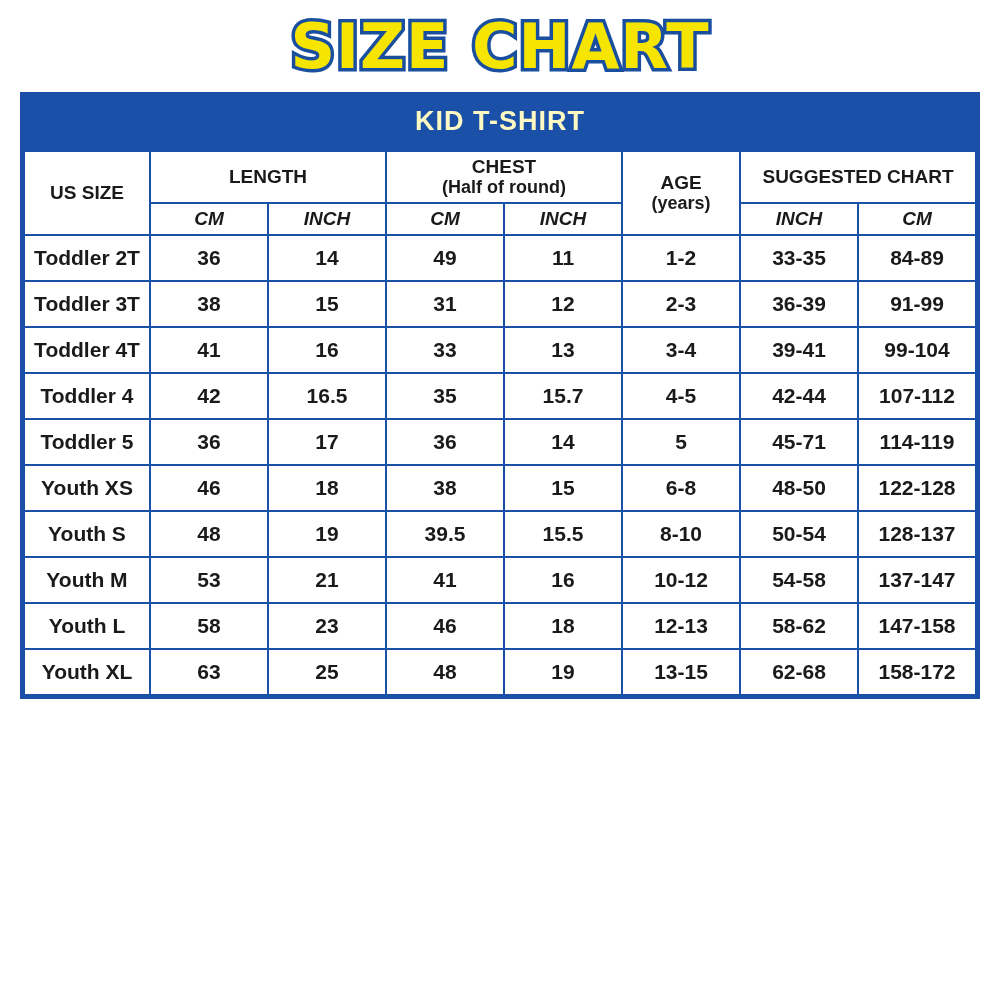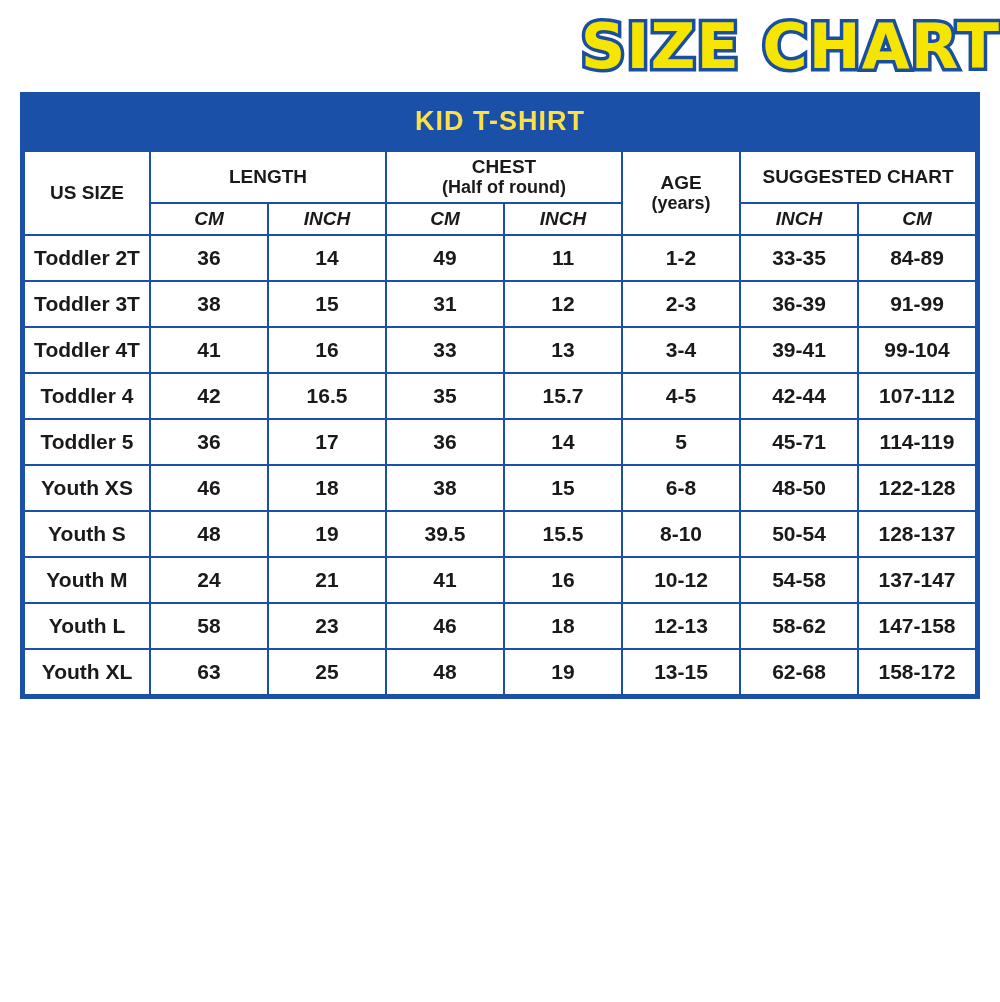--- a/index.html
+++ b/index.html
@@ -17,21 +17,21 @@
   .page {
     position: relative;
     width: 1000px;
     height: 1002px;
     background: #ffffff;
   }
 
   
   .title-wrap {
     width: 100%;
-    text-align: right;
+    text-align: center;
     padding-top: 14px;
     height: 92px;
     box-sizing: border-box;
   }
   .main-title {
     display: inline-block;
     font-family: "DejaVu Sans", sans-serif;
     font-size: 62px;
     font-weight: bold;
     letter-spacing: 1px;
@@ -45,21 +45,21 @@
   
   .table-area {
     width: 960px;
     margin: 0 auto;
     border: 3px solid #1a50a8;
     box-sizing: border-box;
   }
 
   .subtitle-bar {
     background: #1a50a8;
-    color: #fde047;
+    color: #fef9c3;
     text-align: center;
     font-size: 27px;
     font-weight: bold;
     letter-spacing: 1px;
     padding: 11px 0 13px 0;
   }
 
   table.size-table {
     width: 100%;
     border-collapse: collapse;
@@ -211,21 +211,21 @@
           <td>48</td>
           <td>19</td>
           <td>39.5</td>
           <td>15.5</td>
           <td>8-10</td>
           <td>50-54</td>
           <td>128-137</td>
         </tr>
         <tr>
           <td class="size-cell">Youth M</td>
-          <td>24</td>
+          <td>53</td>
           <td>21</td>
           <td>41</td>
           <td>16</td>
           <td>10-12</td>
           <td>54-58</td>
           <td>137-147</td>
         </tr>
         <tr>
           <td class="size-cell">Youth L</td>
           <td>58</td>

